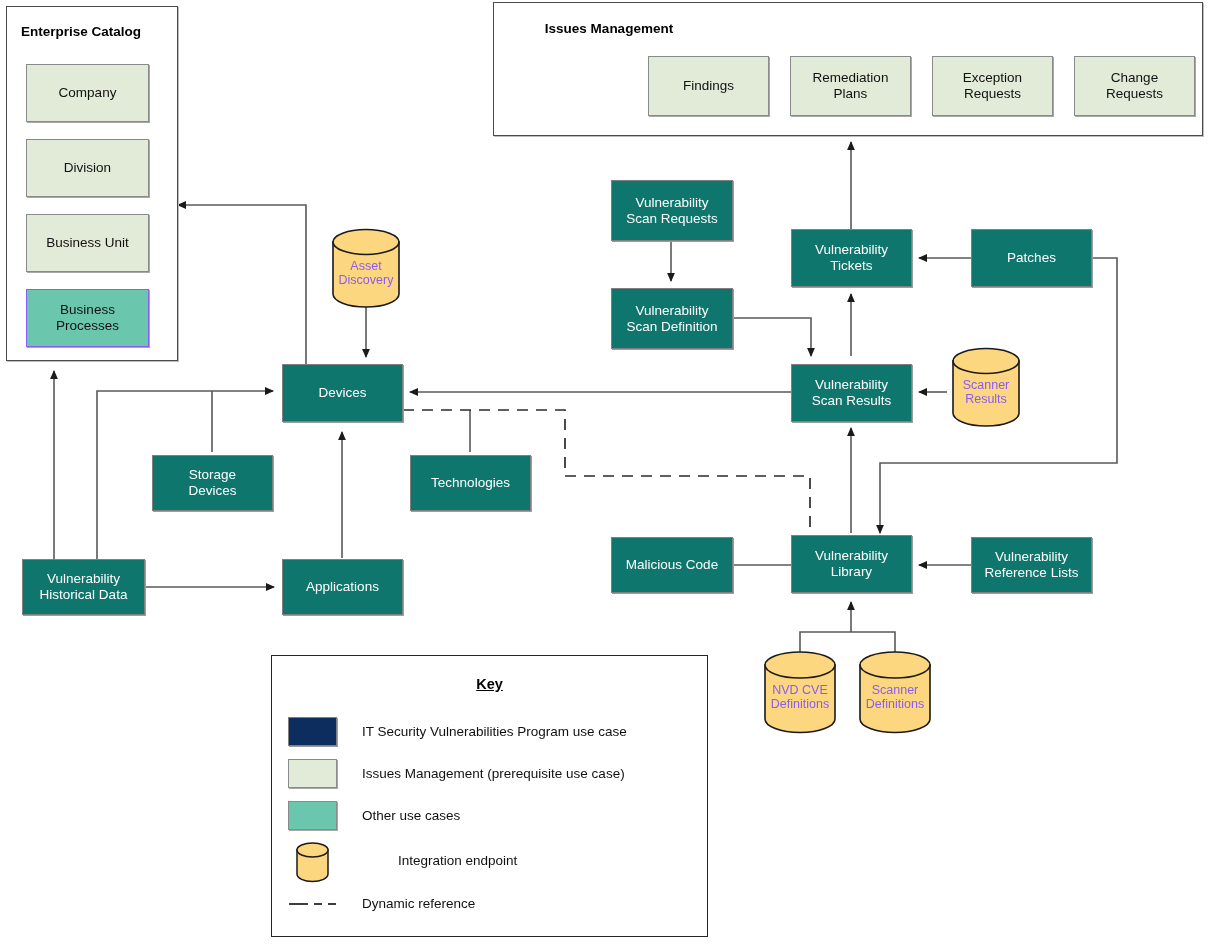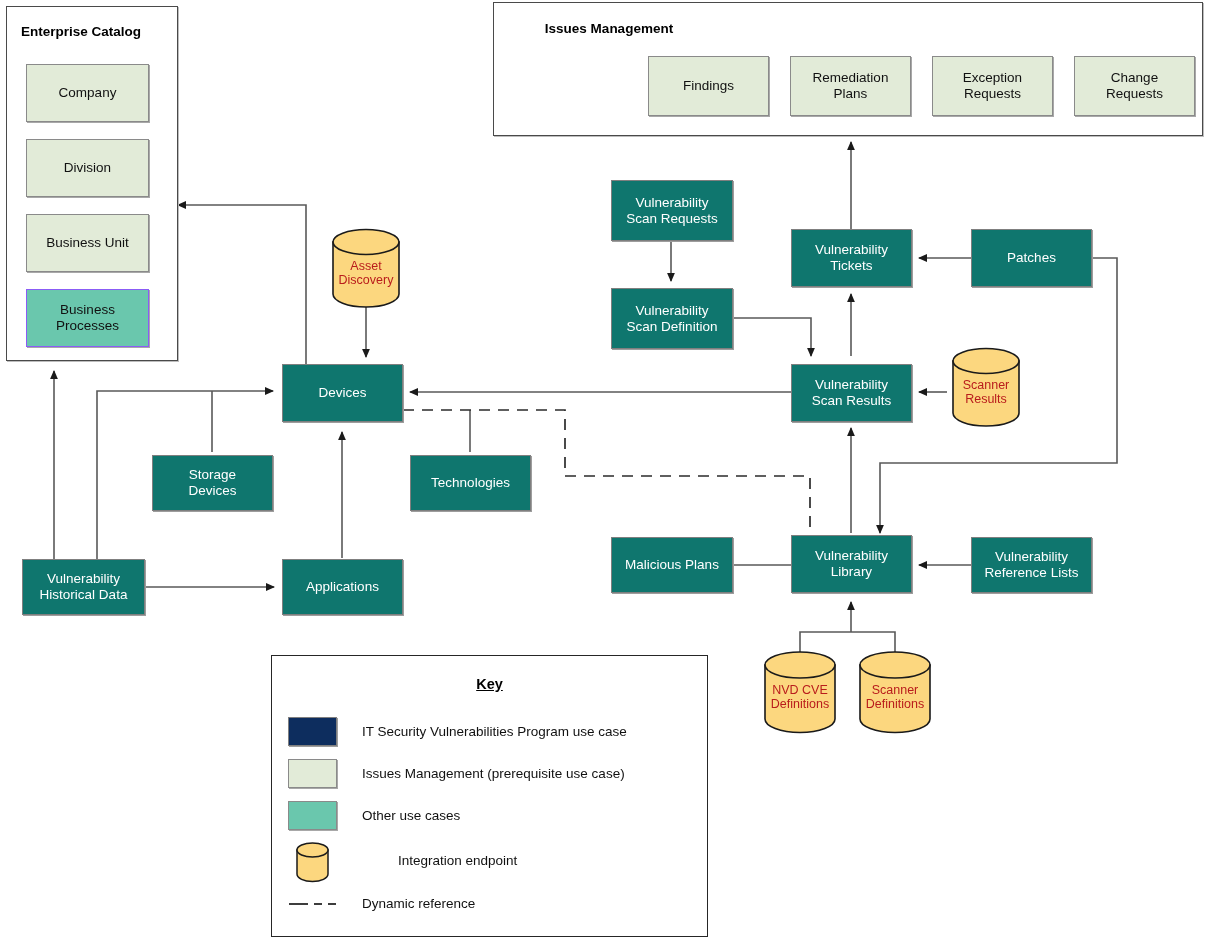--- a/index.html
+++ b/index.html
@@ -71,21 +71,21 @@
   }
   .cyl {
     position: absolute;
   }
   .cyl .cyl-label {
     position: absolute;
     left: 0;
     width: 100%;
     text-align: center;
     font-size: 12.5px;
-    color: #b91c1c;
+    color: #8b5cf6;
     line-height: 1.15;
     white-space: pre-line;
     pointer-events: none;
   }
   
   #key-box {
     position: absolute;
     left: 271px;
     top: 655px;
     width: 437px;
@@ -231,21 +231,21 @@
   <div class="node navy" style="left:152px; top:455px; width:121px; height:56px;">Storage
 Devices</div>
 
   <div class="node navy" style="left:410px; top:455px; width:121px; height:56px;">Technologies</div>
 
   <div class="node navy" style="left:282px; top:559px; width:121px; height:56px;">Applications</div>
 
   <div class="node navy" style="left:22px; top:559px; width:123px; height:56px;">Vulnerability
 Historical Data</div>
 
-  <div class="node navy" style="left:611px; top:537px; width:122px; height:56px;">Malicious Plans</div>
+  <div class="node navy" style="left:611px; top:537px; width:122px; height:56px;">Malicious Code</div>
 
   <div class="node navy" style="left:791px; top:535px; width:121px; height:58px;">Vulnerability
 Library</div>
 
   <div class="node navy" style="left:971px; top:537px; width:121px; height:56px;">Vulnerability
 Reference Lists</div>
 
   <div class="cyl" style="left:331px; top:228px; width:70px; height:80px;">
     <svg width="70" height="80" viewBox="0 0 70 80">
       <path d="M2,14 L2,66 A33,13 0 0 0 68,66 L68,14 Z" fill="#fcd77f" stroke="#1a1a1a" stroke-width="1.6"></path>

